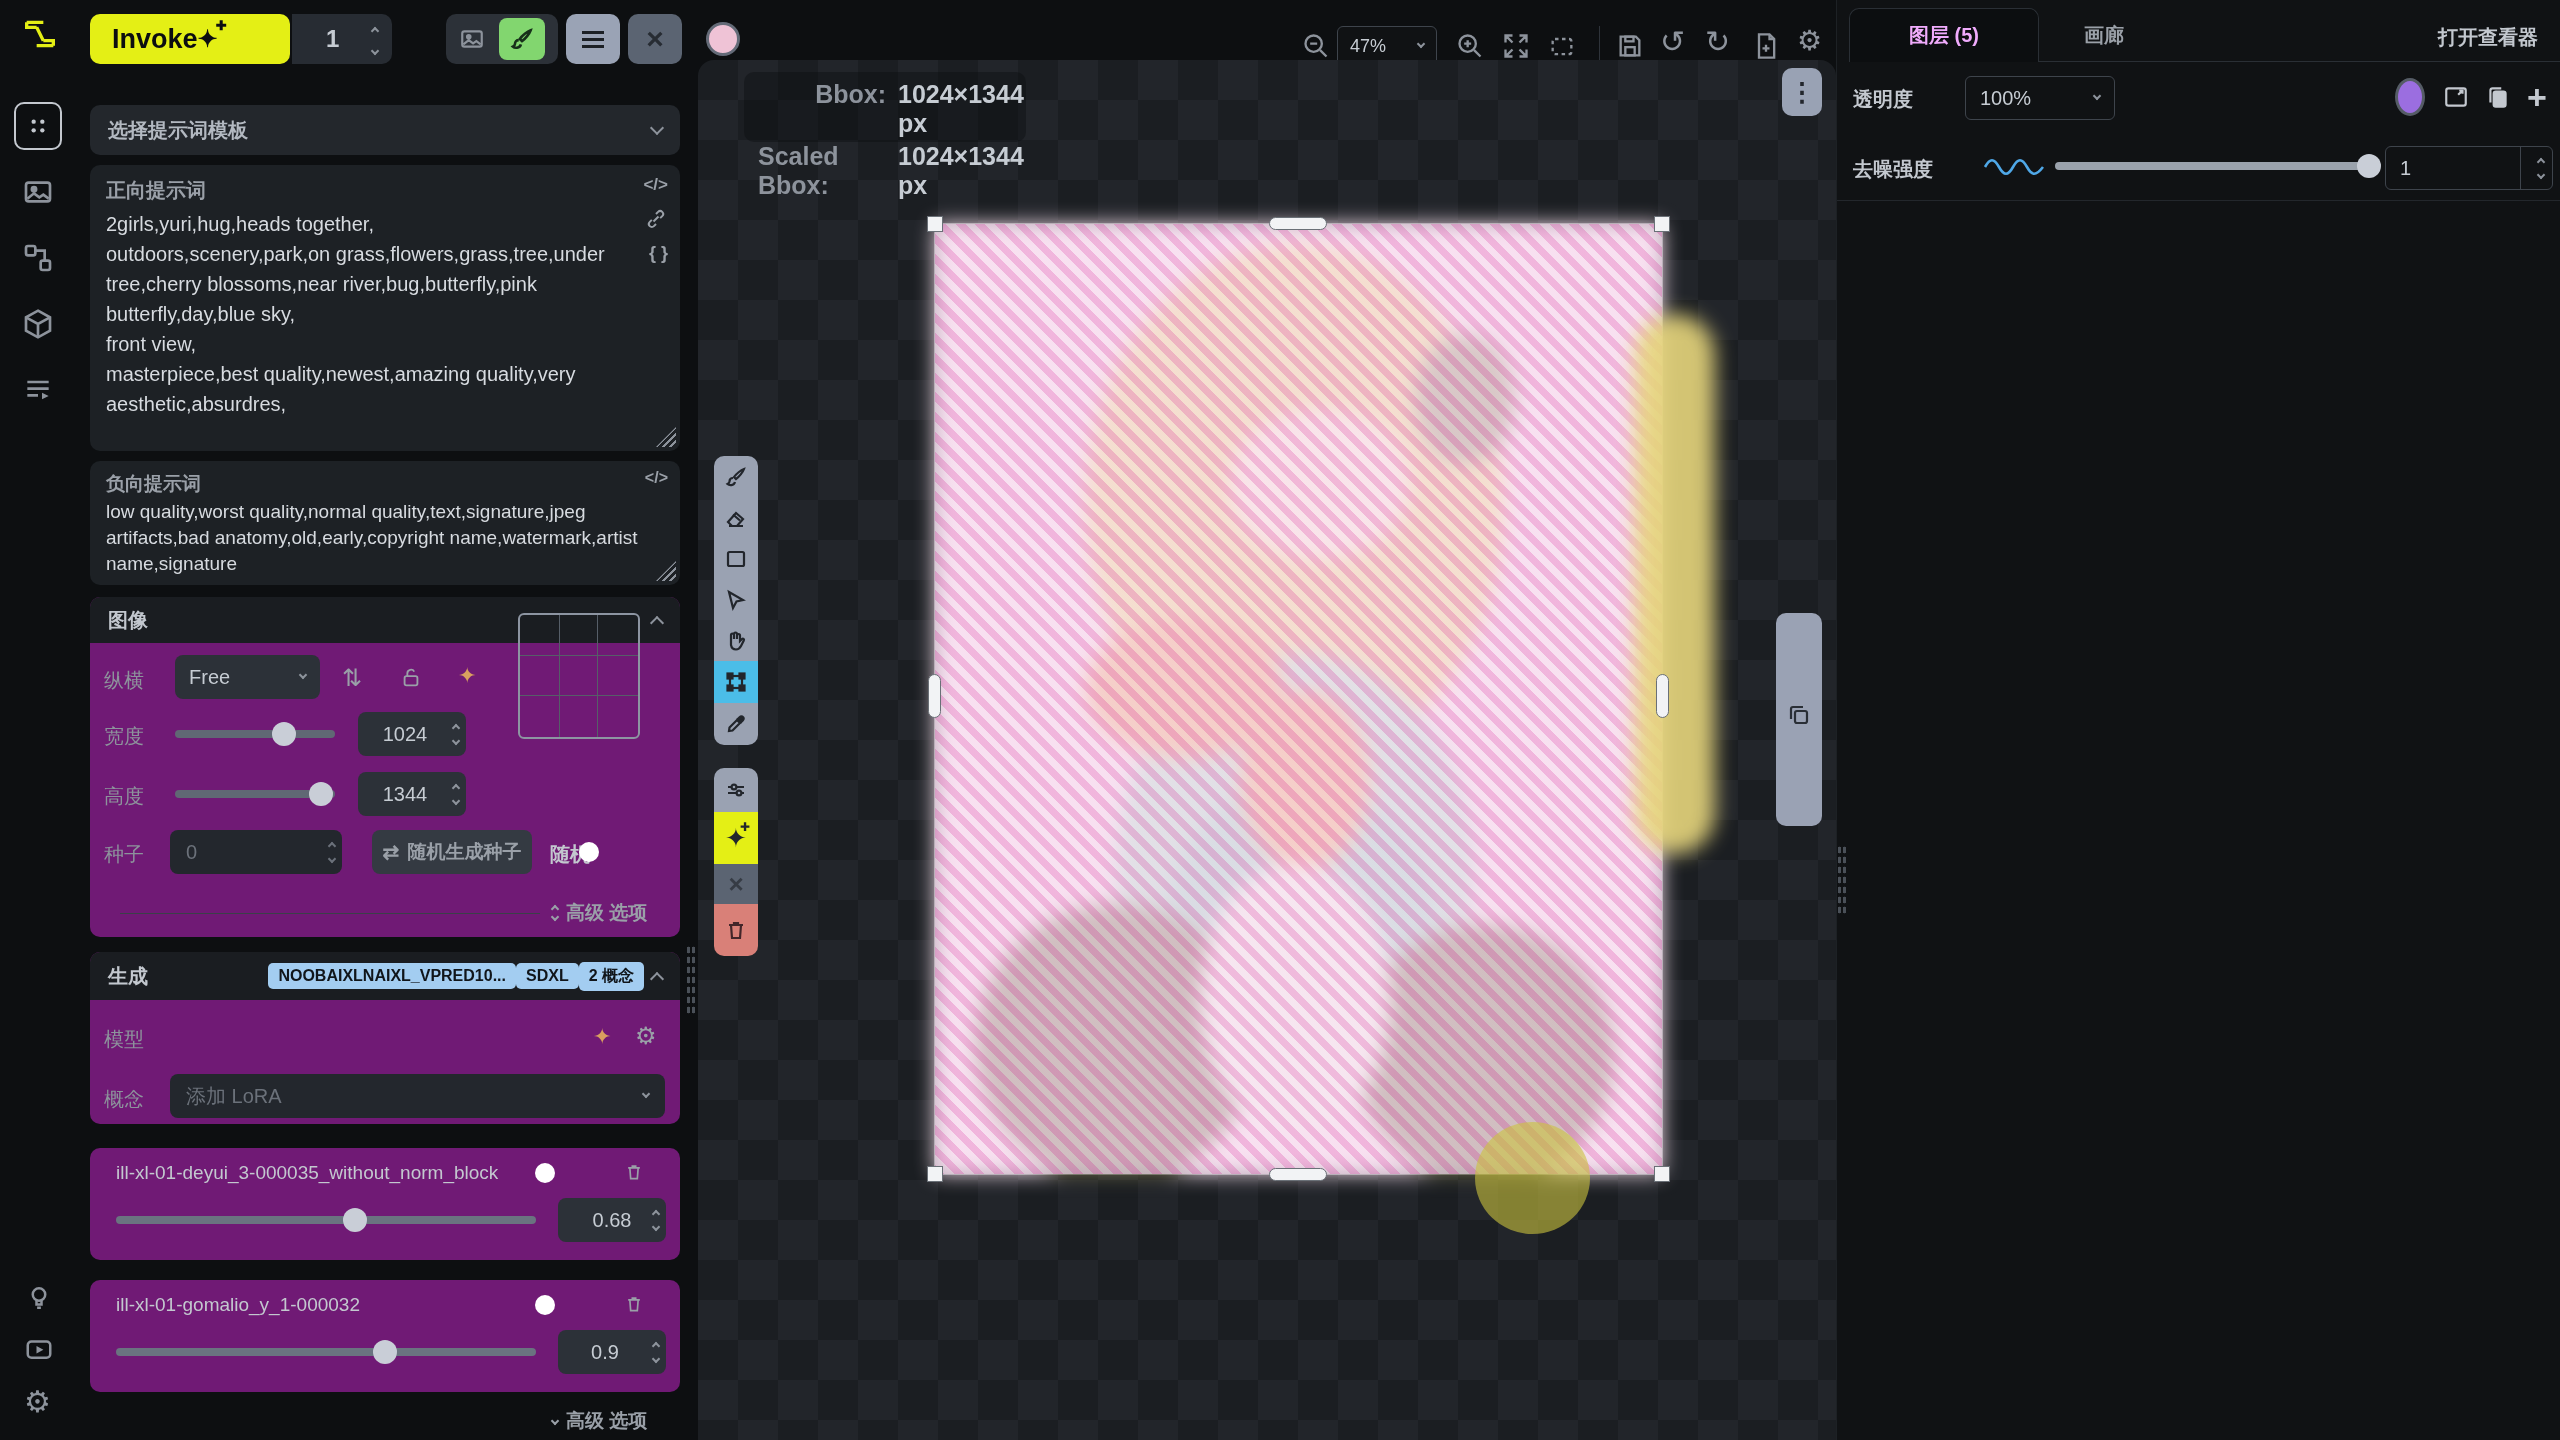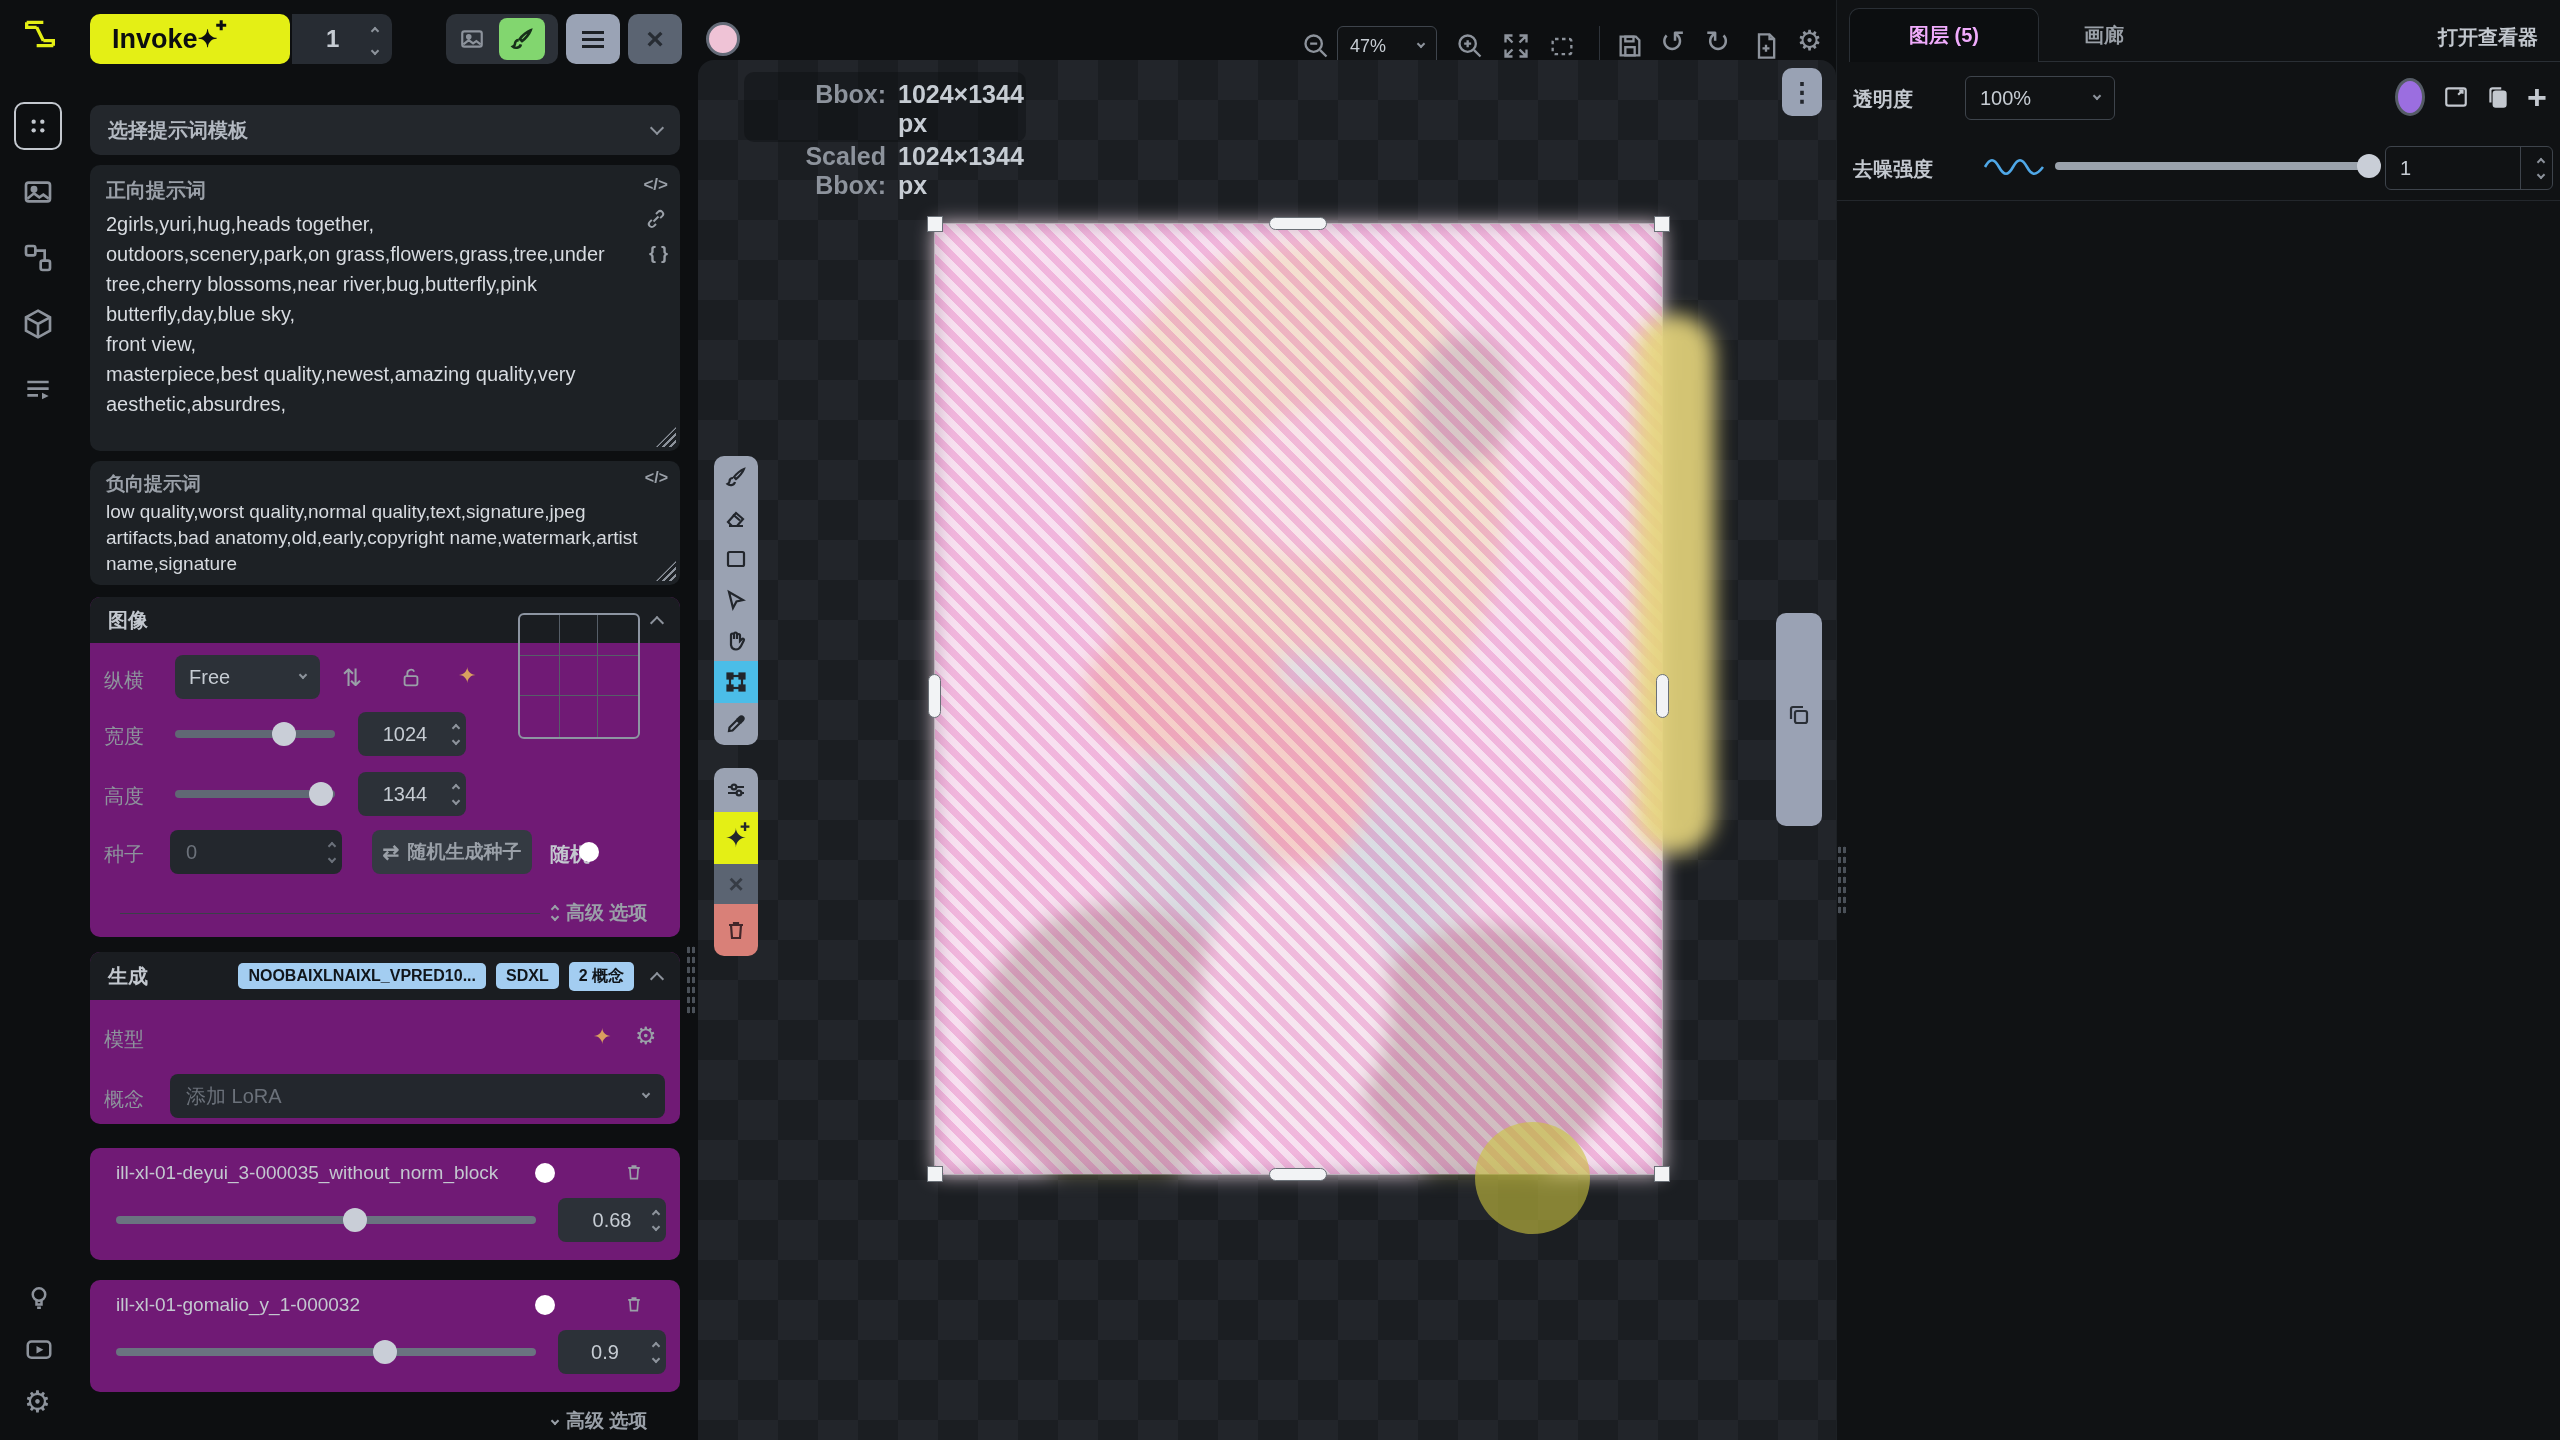--- a/index.html
+++ b/index.html
@@ -223,21 +223,21 @@
           <span class="chev u sm"></span>
           <span class="chev d sm"></span>
         </span>
       <span>高级 选项</span>
     </div>
   </div>
 
   <div class="card secondary-card" style="top:952px;left:12px;height:172px">
     <div class="abs flex" style="left:0;top:0;width:100%;height:48px;background:#1a1d21;border-radius:10px 10px 0 0;padding:0 18px;gap:10px">
       <span class="bold" style="color:#c3c8cf">生成</span>
-      <span class="flex" style="margin-left:auto;gap:10px">
+      <span class="flex" style="margin-left:auto;">
         <span style="background:#a3cdf1;color:#10151a;font-weight:bold;font-size:16px;padding:4px 10px;border-radius:5px">NOOBAIXLNAIXL_VPRED10...</span>
         <span style="background:#a3cdf1;color:#10151a;font-weight:bold;font-size:16px;padding:4px 10px;border-radius:5px">SDXL</span>
         <span style="background:#a3cdf1;color:#10151a;font-weight:bold;font-size:16px;padding:4px 10px;border-radius:5px">2 概念</span>
         <span class="chev u" style="color:#8d939c;margin:6px 0 0 8px"></span>
       </span>
     </div>
     <div class="abs dim" style="left:14px;top:74px">模型</div>
     <span class="abs" style="left:503px;top:72px;color:#d9a05f;font-size:22px">✦</span>
     <span class="abs" style="left:545px;top:70px;color:#9aa0a8;font-size:24px">⚙</span>
     <div class="abs dim" style="left:14px;top:134px">概念</div>
@@ -342,21 +342,21 @@
       </svg>
   </span>
   <span class="abs" style="left:1103px;top:24px;color:#8d939c;font-size:28px"><span>⚙</span></span>
 
   <div class="abs" style="left:4px;top:60px;width:1138px;height:1380px;border-radius:16px 16px 0 0;background:repeating-conic-gradient(#22252a 0% 25%,#1b1e22 0% 50%);background-size:80px 80px;overflow:hidden">
 
     <div class="abs" style="left:46px;top:12px;width:282px;height:70px;background:rgba(13,15,17,.45);border-radius:10px;padding:8px 14px;font-size:25px;font-weight:bold">
       <div style="display:grid;grid-template-columns:128px auto;gap:4px 12px">
         <span class="dim" style="text-align:right">Bbox:</span>
         <span style="color:#c6ccd3">1024×1344 px</span>
-        <span class="dim" style="text-align:right">Scaled Bbox:</span>
+        <span class="dim" style="text-align:left">Scaled Bbox:</span>
         <span style="color:#c6ccd3">1024×1344 px</span>
       </div>
     </div>
 
     <div class="abs" style="left:237px;top:164px;width:727px;height:950px;outline:1px solid rgba(230,235,240,.5)">
 
       <div class="abs" style="inset:0;overflow:hidden;filter:blur(10px);background:#f3ddea">
         <div class="blob" style="left:150px;top:20px;width:420px;height:520px;background:#e7d67c"></div>
         <div class="blob" style="left:480px;top:110px;width:100px;height:130px;background:#8a8a60"></div>
         <div class="blob" style="left:295px;top:185px;width:180px;height:150px;background:#f6e7d4"></div>

